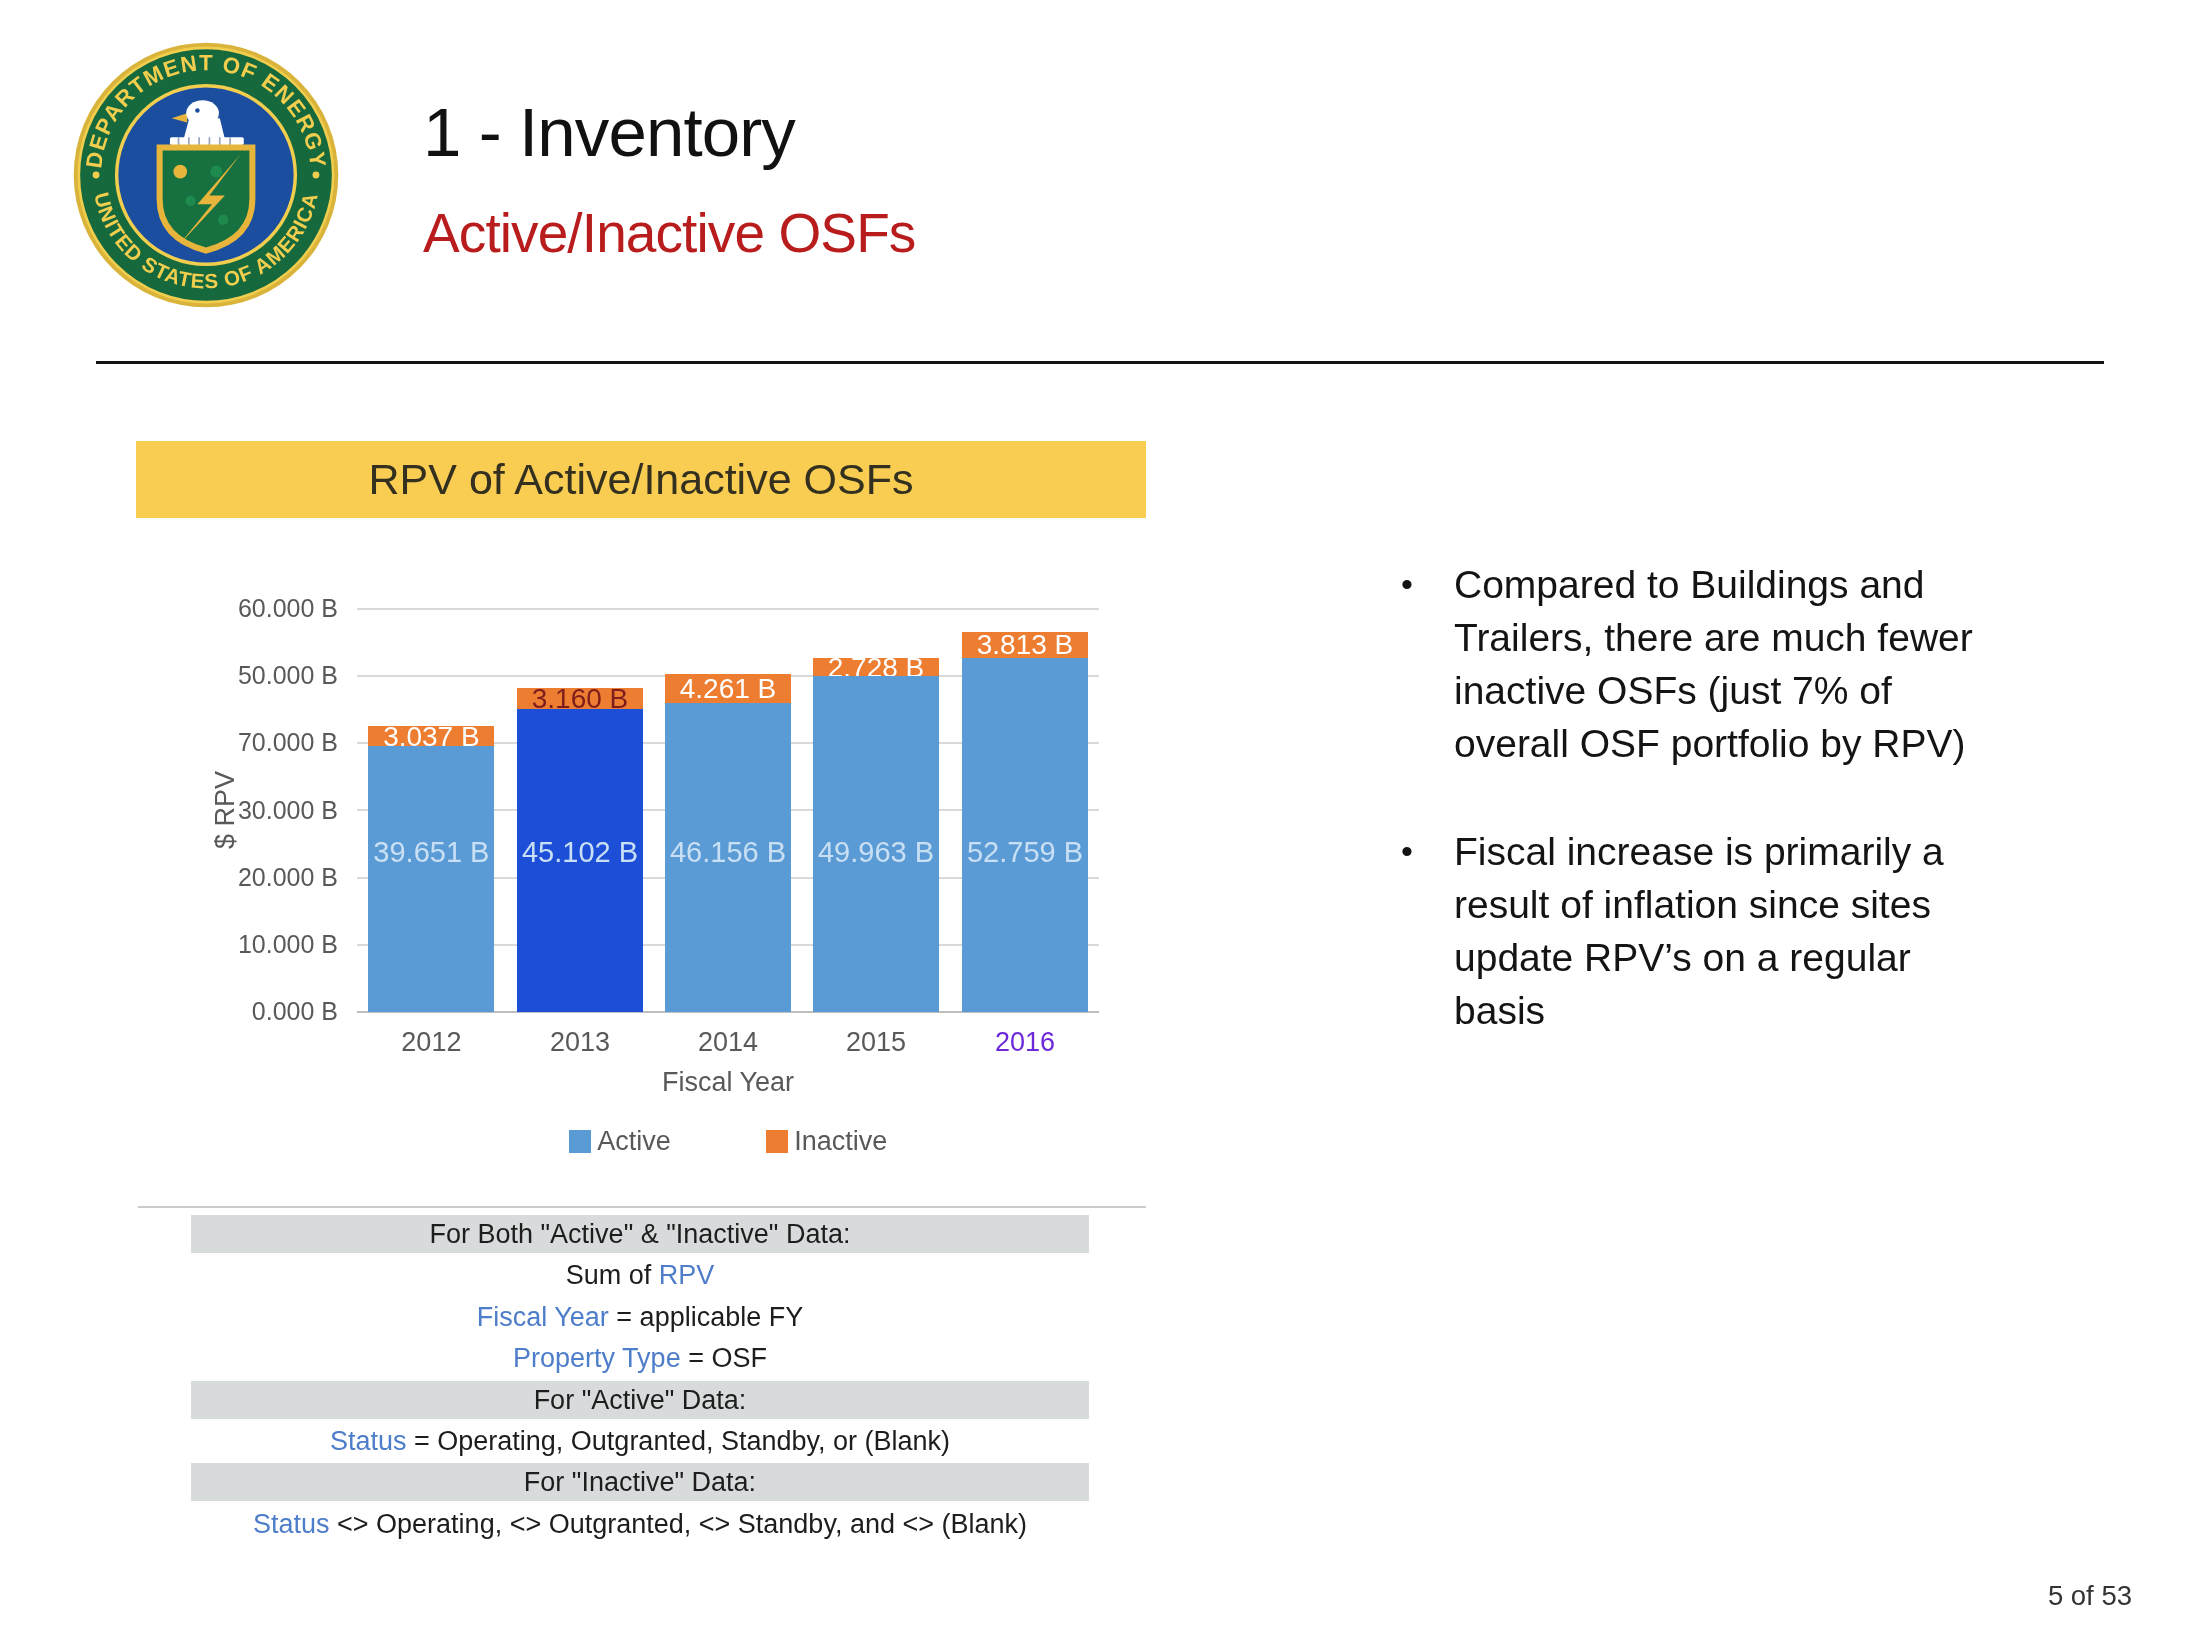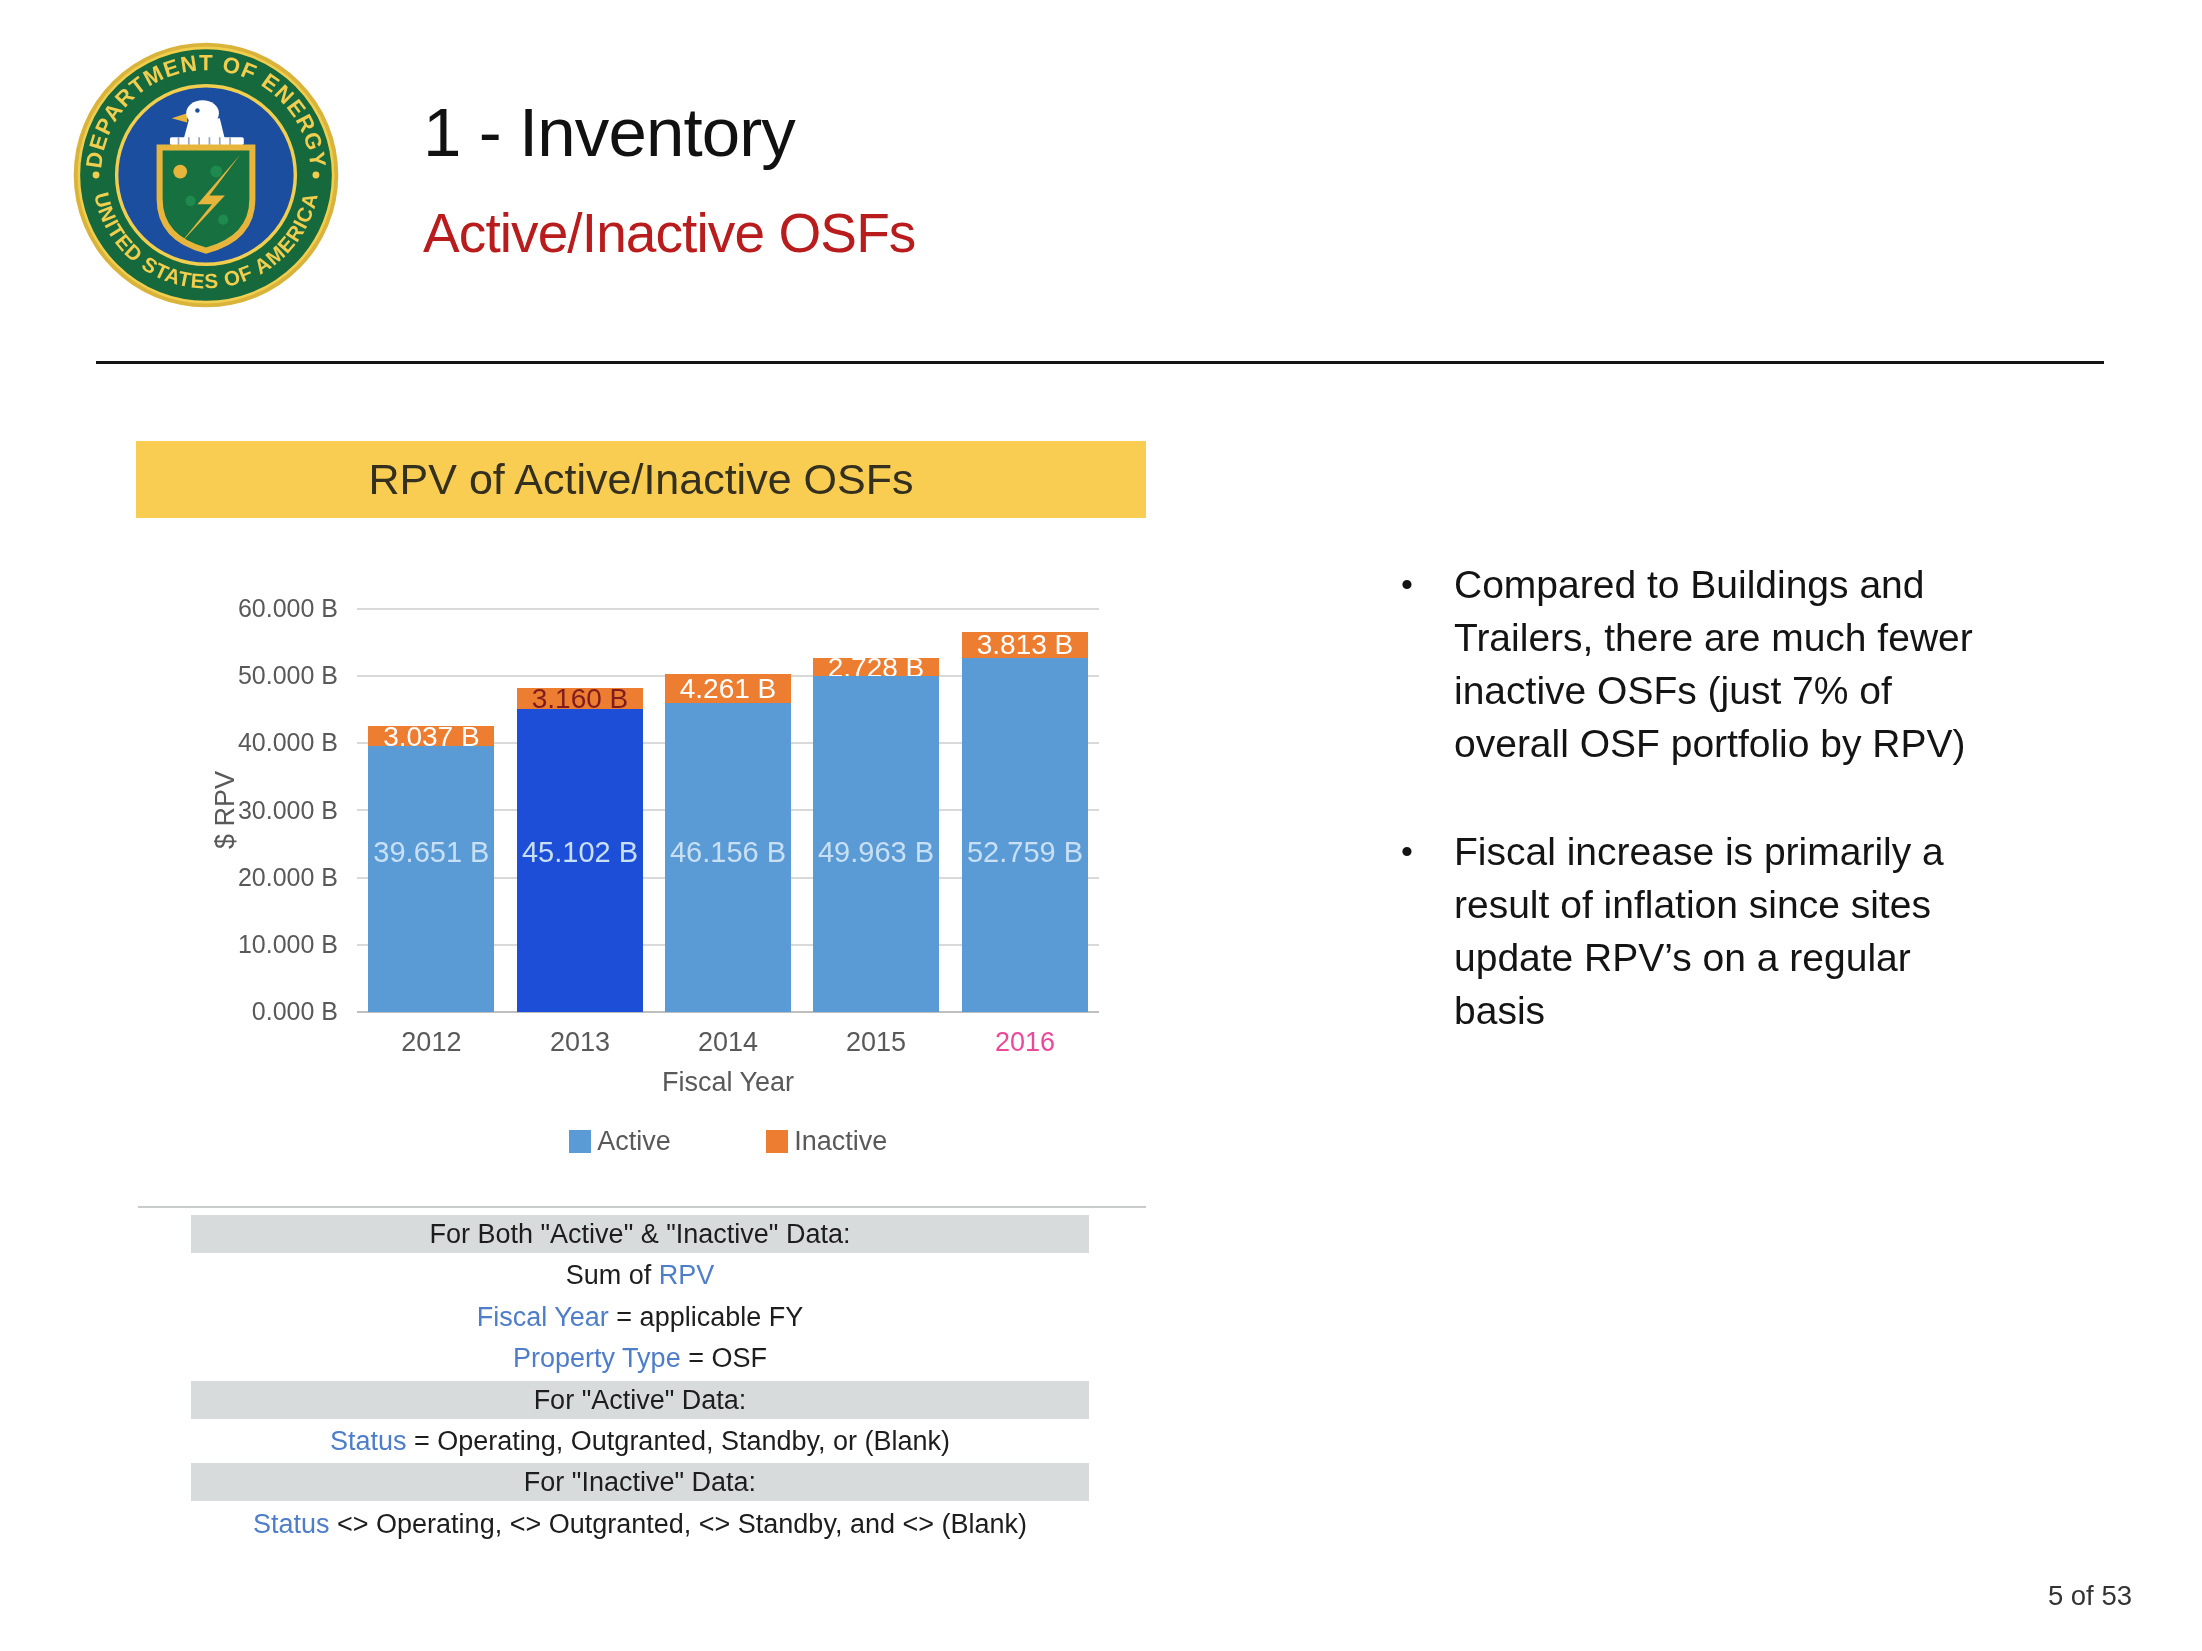--- a/index.html
+++ b/index.html
@@ -106,21 +106,21 @@
   </div>
 
   <div class="chart-area">
     <div class="ylabel" style="color: rgb(89, 89, 89);">$ RPV</div>
     <div class="plot" id="plot">
         <div class="gridline" style="top: -0.9px; background: rgb(217, 217, 217);"></div>
         <div class="ytick" style="top: -13.8px; color: rgb(89, 89, 89);">60.000 B</div>
         <div class="gridline" style="top: 66px; background: rgb(217, 217, 217);"></div>
         <div class="ytick" style="top: 53px; color: rgb(89, 89, 89);">50.000 B</div>
         <div class="gridline" style="top: 133px; background: rgb(217, 217, 217);"></div>
-        <div class="ytick" style="top: 120px; color: rgb(89, 89, 89);">40.000 B</div>
+        <div class="ytick" style="top: 120px; color: rgb(89, 89, 89);">70.000 B</div>
         <div class="gridline" style="top: 200px; background: rgb(217, 217, 217);"></div>
         <div class="ytick" style="top: 188px; color: rgb(89, 89, 89);">30.000 B</div>
         <div class="gridline" style="top: 268px; background: rgb(217, 217, 217);"></div>
         <div class="ytick" style="top: 255px; color: rgb(89, 89, 89);">20.000 B</div>
         <div class="gridline" style="top: 335px; background: rgb(217, 217, 217);"></div>
         <div class="ytick" style="top: 322px; color: rgb(89, 89, 89);">10.000 B</div>
         <div class="axisline" style="top: 402px; background: rgb(191, 191, 191);"></div>
         <div class="ytick" style="top: 389px; color: rgb(89, 89, 89);">0.000 B</div>
         <div class="bar" style="left: 11.4px; width: 126px; height: 286px;">
           <div class="seg-inactive" style="height: 20.4px; background: rgb(237, 125, 49);">
@@ -159,21 +159,21 @@
         </div>
         <div class="xtick" style="left: 456px; width: 126px; color: rgb(89, 89, 89);">2015</div>
         <div class="bar" style="left: 605px; width: 126px; height: 380px;">
           <div class="seg-inactive" style="height: 25.6px; background: rgb(237, 125, 49);">
             <div class="ilabel" style="color: rgb(255, 255, 255);">3.813 B</div>
           </div>
           <div class="seg-active" style="background: rgb(91, 155, 213);">
             <div class="alabel" style="color: rgb(201, 224, 244);">52.759 B</div>
           </div>
         </div>
-        <div class="xtick" style="left: 605px; width: 126px; color: #ec4899;">2016</div>
+        <div class="xtick" style="left: 605px; width: 126px; color: #6d28d9;">2016</div>
       </div>
     <div class="xlabel" style="color: rgb(89, 89, 89);">Fiscal Year</div>
     <div class="legend" id="legend">
         <div class="legend-item">
           <span class="swatch" style="background: rgb(91, 155, 213);"></span>
           <span class="legend-label" style="color: rgb(89, 89, 89);">Active</span>
         </div>
         <div class="legend-item">
           <span class="swatch" style="background: rgb(237, 125, 49);"></span>
           <span class="legend-label" style="color: rgb(89, 89, 89);">Inactive</span>

